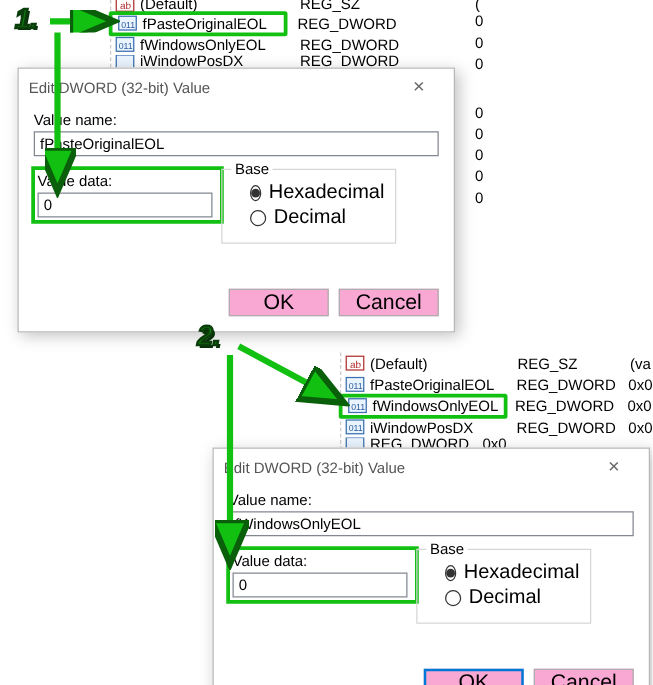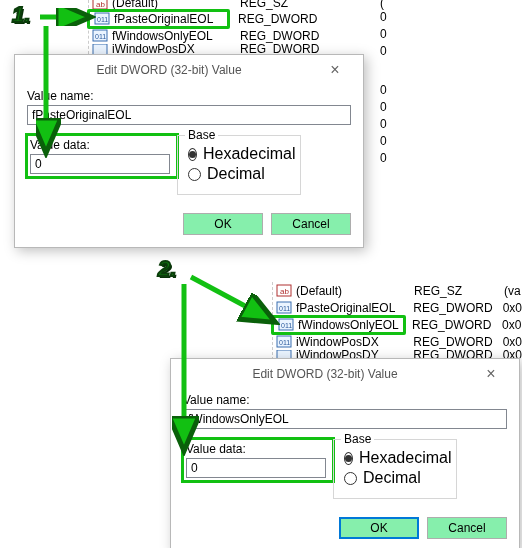--- a/index.html
+++ b/index.html
@@ -51,21 +51,21 @@
     box-shadow: 3px 3px 12px rgba(0,0,0,.25);
   }
   .titlebar {
     height: 30px;
     display: flex;
     align-items: center;
     padding: 0 8px;
     font-size: 12px;
     color: #555;
   }
-  .titlebar .title { flex: 1; text-align: center; }
+  .titlebar .title { flex: 1; }
   .titlebar .close {
     width: 40px;
     text-align: center;
     font-size: 16px;
     color: #666;
     font-weight: 300;
   }
   .dlg-body { padding: 4px 12px 12px 12px; }
   .lbl { font-size: 12px; color: #000; margin-bottom: 2px; }
   .txt {
@@ -73,23 +73,23 @@
     height: 20px;
     padding: 2px 4px;
     font-size: 12px;
     width: 100%;
     background: #fff;
   }
   .row2 { display: flex; margin-top: 10px; }
   .col-left { width: 150px; }
   .fieldset {
     border: 1px solid #d6d6d6;
-    padding: 8px 10px 10px 10px;
+    padding: 8px 10px 10px 22px;
     position: relative;
-    width: 124px;
+    width: 140px;
   }
   .fieldset .legend {
     position: absolute;
     top: -8px;
     left: 7px;
     background: #fff;
     padding: 0 3px;
     font-size: 12px;
   }
   .radio-row { display: flex; align-items: center; height: 20px; font-size: 16px; }
@@ -102,25 +102,26 @@
   .btn-row {
     display: flex;
     justify-content: flex-end;
     gap: 8px;
     margin-top: 18px;
   }
   .btn {
     width: 80px;
     height: 22px;
     border: 1px solid #adadad;
-    background: #86efac;
-    font-size: 12px;
+    background: #f9a8d4;
+    font-size: 17px;
     display: inline-flex;
     align-items: center;
     justify-content: center;
+    margin-top: 18px;
   }
   .btn.primary { border: 2px solid #0078d7; }
   .value-data-box {
     border: 3px solid #12c012;
     padding: 2px;
     margin: -2px;
   }
   .value-data-box .txt { border: 1px solid #828790; }
   
   .stepnum {
@@ -285,21 +286,20 @@
     <span class="name" style="width:118px">iWindowPosDX</span>
     <span class="type">REG_DWORD</span>
     <span class="data">0x0</span>
   </div>
   <div class="reg-row cut">
     <span class="icon">
         <svg width="16" height="13">
           <rect x="1" y="1" width="14" height="11" fill="#eaf4ff" stroke="#3a6fb0"></rect>
         </svg>
       </span>
-    <span class="name" style="width:118px">iWindowPosDY</span>
     <span class="type">REG_DWORD</span>
     <span class="data">0x0</span>
   </div>
 </div>
 
 <div class="dialog" style="left:170px; top:358px; width:350px;">
   <div class="titlebar">
     <span class="title">Edit DWORD (32-bit) Value</span>
     <span class="close">×</span>
   </div>

